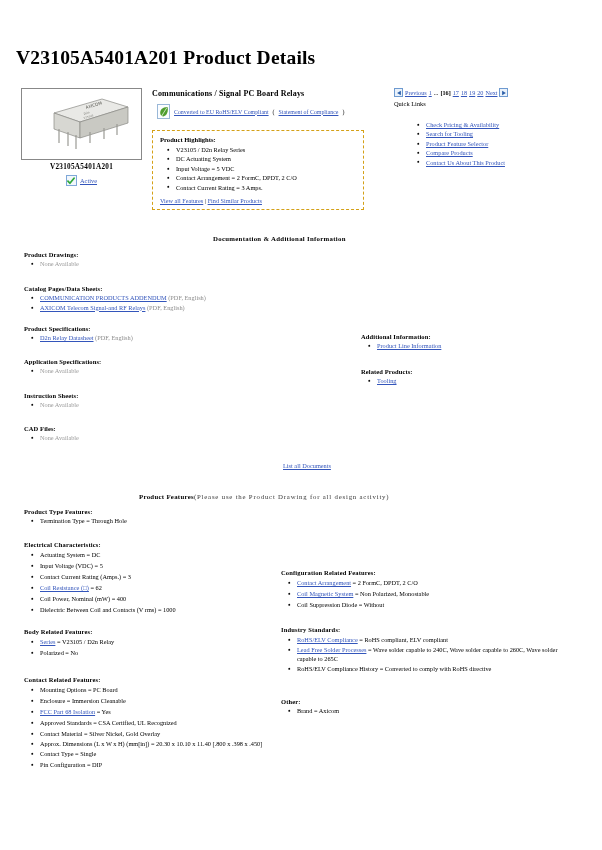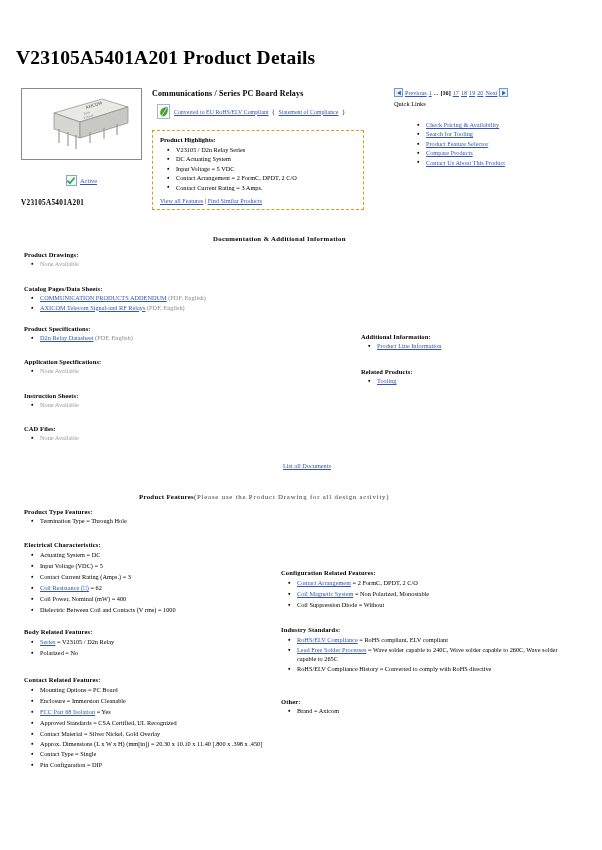--- a/index.html
+++ b/index.html
@@ -47,24 +47,24 @@
     border: 1px solid #888888;
     background: #ffffff;
     overflow: hidden;
   }
   .relay-svg { display: block; }
   .prod-caption {
     position: absolute;
     left: 21px;
     top: 163px;
     width: 121px;
+    text-align: center;
     font-size: 7.2px;
     font-weight: bold;
     letter-spacing: 0.3px;
-    margin-top: 36px;
   }
   .status-row {
     position: absolute;
     left: 21px;
     top: 175px;
     width: 121px;
     display: flex;
     align-items: center;
     justify-content: center;
     gap: 3px;
@@ -254,21 +254,21 @@
   <div class="prod-caption">V23105A5401A201</div>
   <div class="status-row">
     <span class="icon-box">
       <svg width="8" height="8" viewBox="0 0 10 10">
           <path d="M1.2,5.2 L3.6,7.8 L8.8,1.6" fill="none" stroke="#2fa83a" stroke-width="2.2" stroke-linecap="round" stroke-linejoin="round"></path>
         </svg>
     </span>
     <a class="status-link" href="#">Active</a>
   </div>
 
-  <div class="cat-title">Communications / Series PC Board Relays</div>
+  <div class="cat-title">Communications / Signal PC Board Relays</div>
 
   <div class="rohs-row">
     <span class="leaf-box">
       <svg width="10" height="12" viewBox="0 0 10 12">
           <path d="M8.6,0.9 C3.2,1.0 0.6,4.0 1.3,7.8 C2.0,10.4 4.6,11.2 6.4,9.6 C8.6,7.6 9.4,4.2 8.6,0.9 Z" fill="#4f9e2f"></path>
           <path d="M7.9,1.7 C6.0,4.6 4.0,7.6 2.2,10.9" fill="none" stroke="#ffffff" stroke-width="0.7"></path>
         </svg>
     </span>
     <a href="#">Converted to EU RoHS/ELV Compliant</a>
     <span>(</span>

